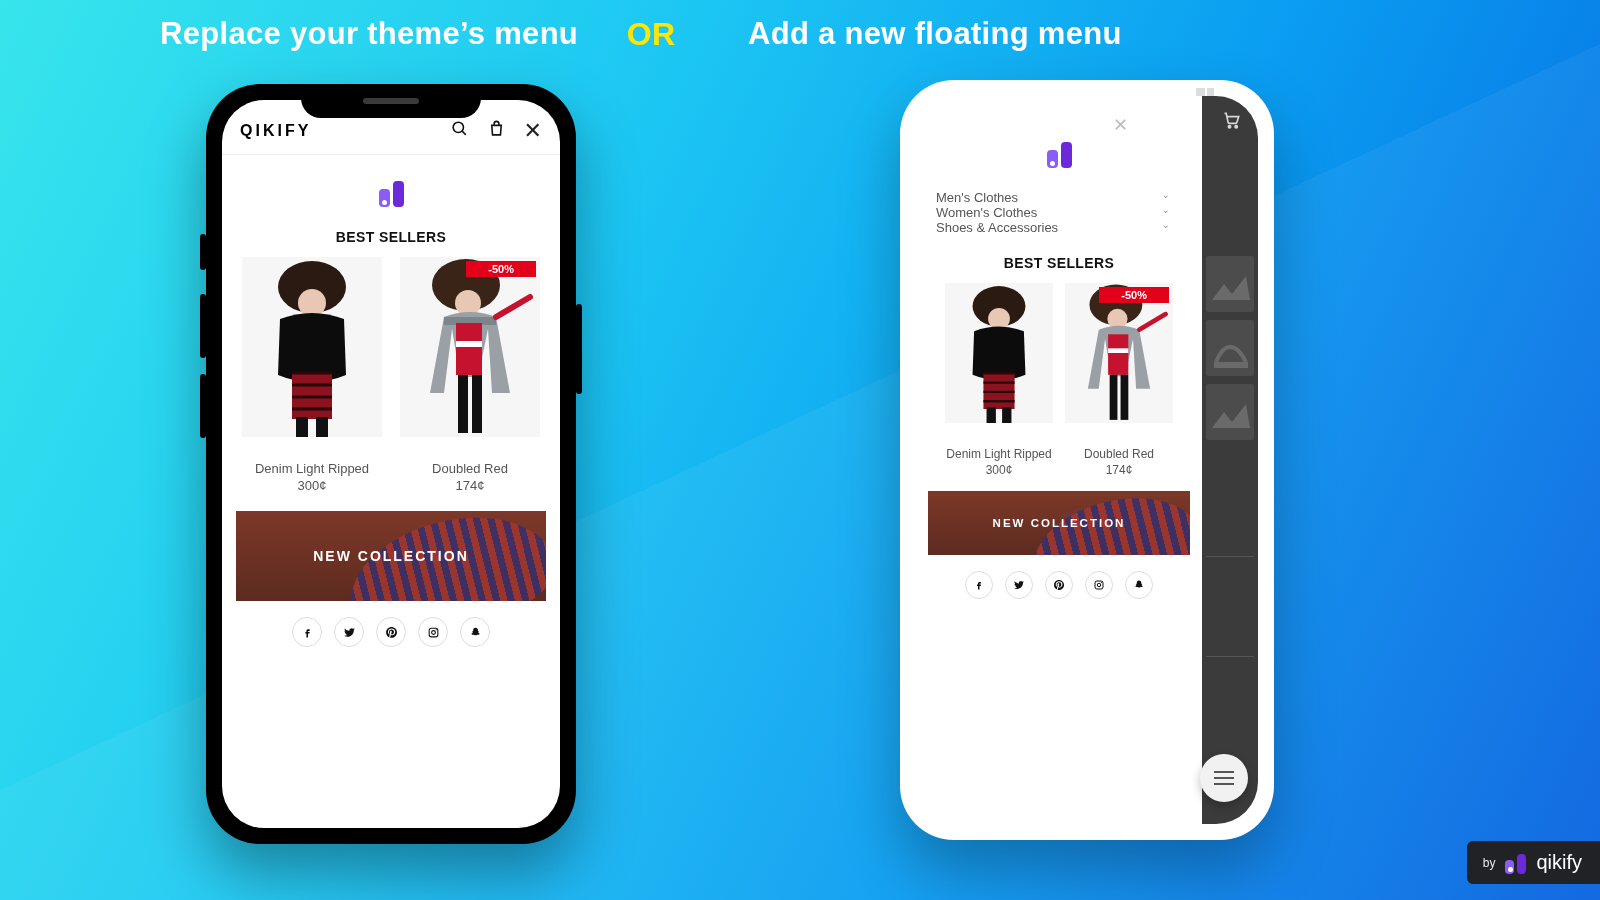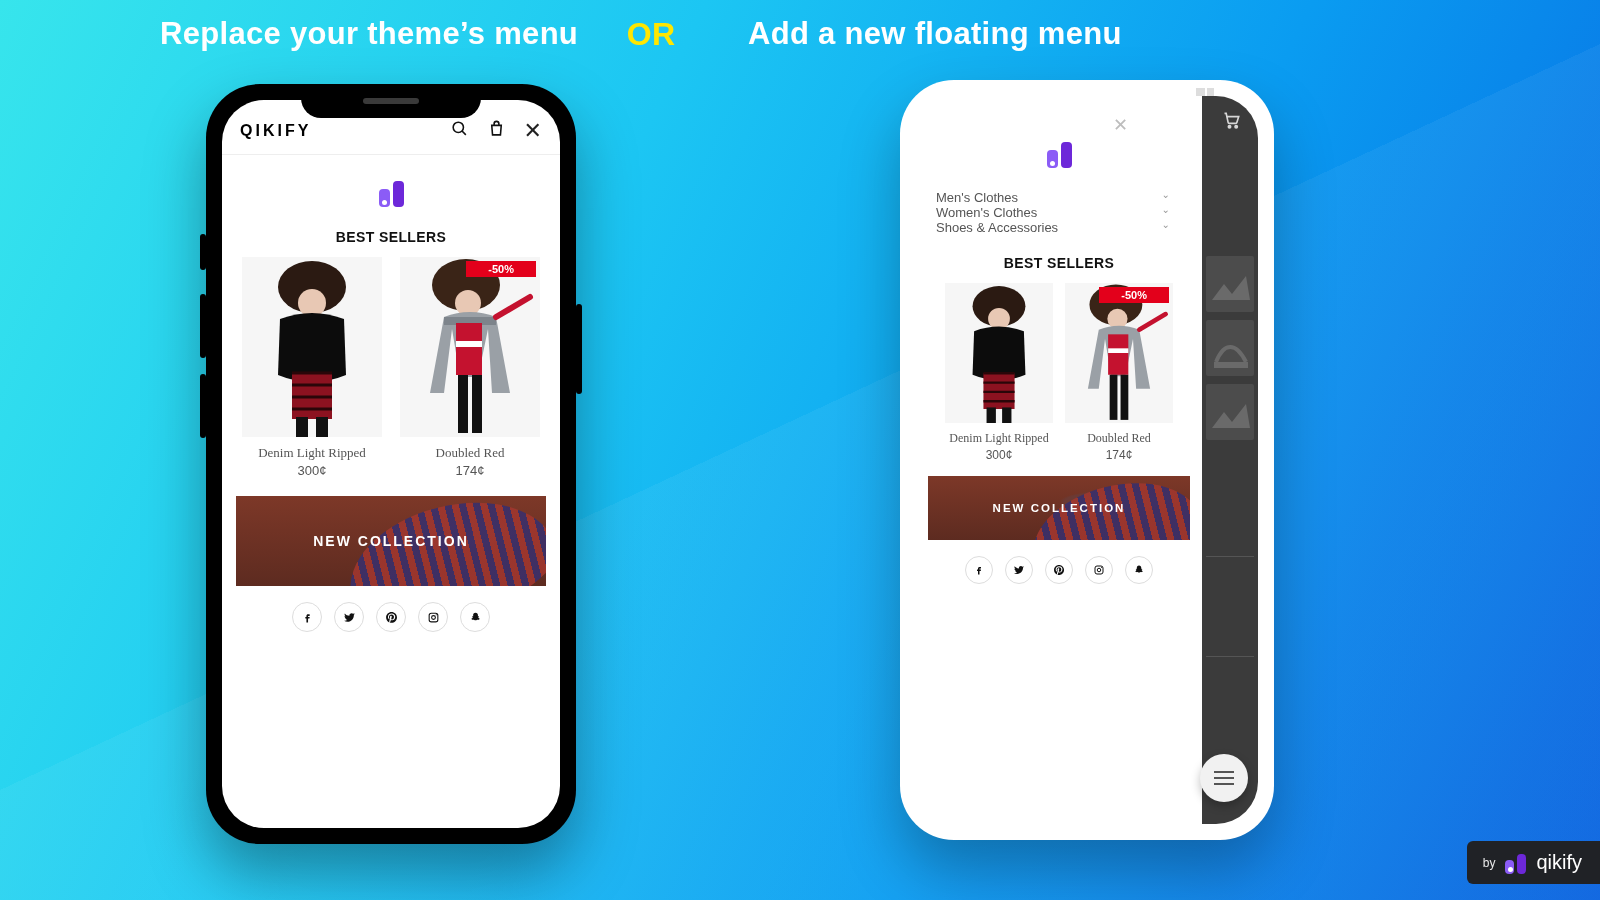--- a/index.html
+++ b/index.html
@@ -91,21 +91,21 @@
   .nav-item{ font-size:13.5px; color:#555; text-align:center; position:relative;}
   .nav-item .chev{ font-size:10px; color:#999; margin-left:6px; display:inline-block; transform:translateY(-1px);}
   .nav-b .nav-item{ display:flex; justify-content:space-between; padding:0 32px 0 20px; font-size:13px;}
   .nav-b .nav-item .chev{margin:0;}
 
   .sect-title{ text-align:center; font-weight:800; font-size:14px; letter-spacing:.4px; padding:4px 0 12px; color:#111;}
   .prods{ display:flex; gap:18px; justify-content:center; padding:0 14px;}
   .prod{ width:140px;}
   .img{ position:relative; width:140px; height:180px; background:#f4f4f4; overflow:hidden;}
   .badge{ position:absolute; top:4px; right:4px; background:#e3001b; color:#fff; font-size:11px; font-weight:600; padding:2px 22px;}
-  .pname{ text-align:center; font-size:13px; color:#555; margin-top:8px;font-family:Liberation Serif, serif;}
+  .pname{ text-align:center; font-size:13px; color:#555; margin-top:24px;}
   .pprice{ text-align:center; font-size:13px; color:#555; margin-top:2px;}
 
   .banner{ margin:18px 14px 0; height:90px; position:relative; overflow:hidden;
     background:
       radial-gradient(ellipse at 70% 40%, #6b3a34 0 18%, transparent 20%),
       linear-gradient(180deg,#7d3828,#5d2b20);
     display:flex; align-items:center; justify-content:center;}
   .banner::before{
     content:""; position:absolute; right:-10px; top:10px; width:210px; height:110px; border-radius:50% 50% 50% 50%/60% 60% 40% 40%;
     background:

